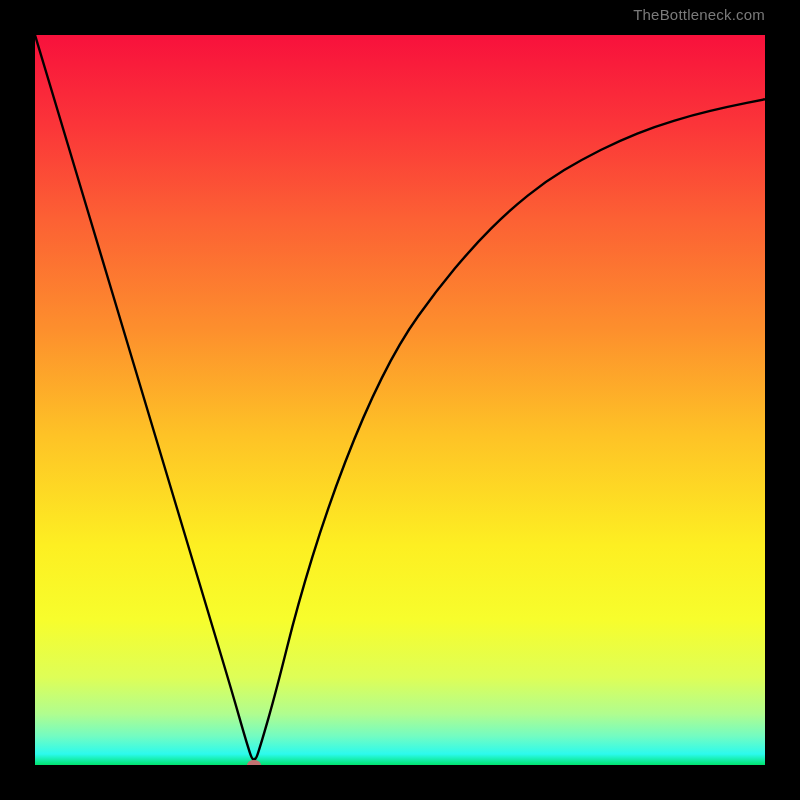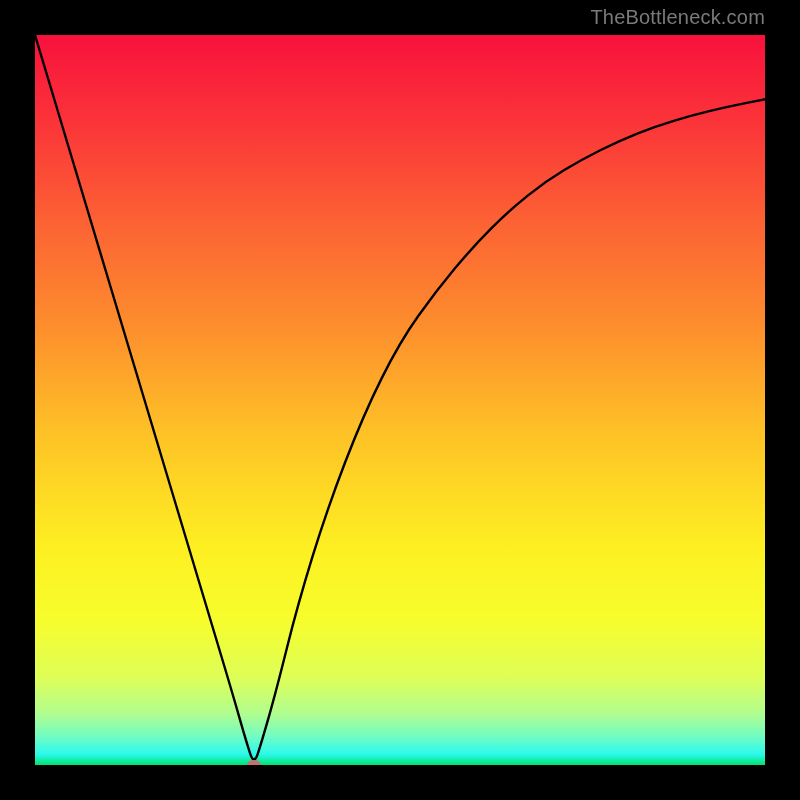--- a/index.html
+++ b/index.html
@@ -39,21 +39,21 @@
     top: 0;
     left: 0;
     width: 100%;
     height: 100%;
   }
   .watermark {
     position: absolute;
     top: 6px;
     right: 35px;
     color: #7a7a7a;
-    font-size: 20px;
+    font-size: 15px;
     font-weight: 500;
     letter-spacing: 0.2px;
   }
   .minpoint {
     position: absolute;
     width: 14px;
     height: 10px;
     border-radius: 50%;
     background: #c37272;
     transform: translate(-50%, -50%);

